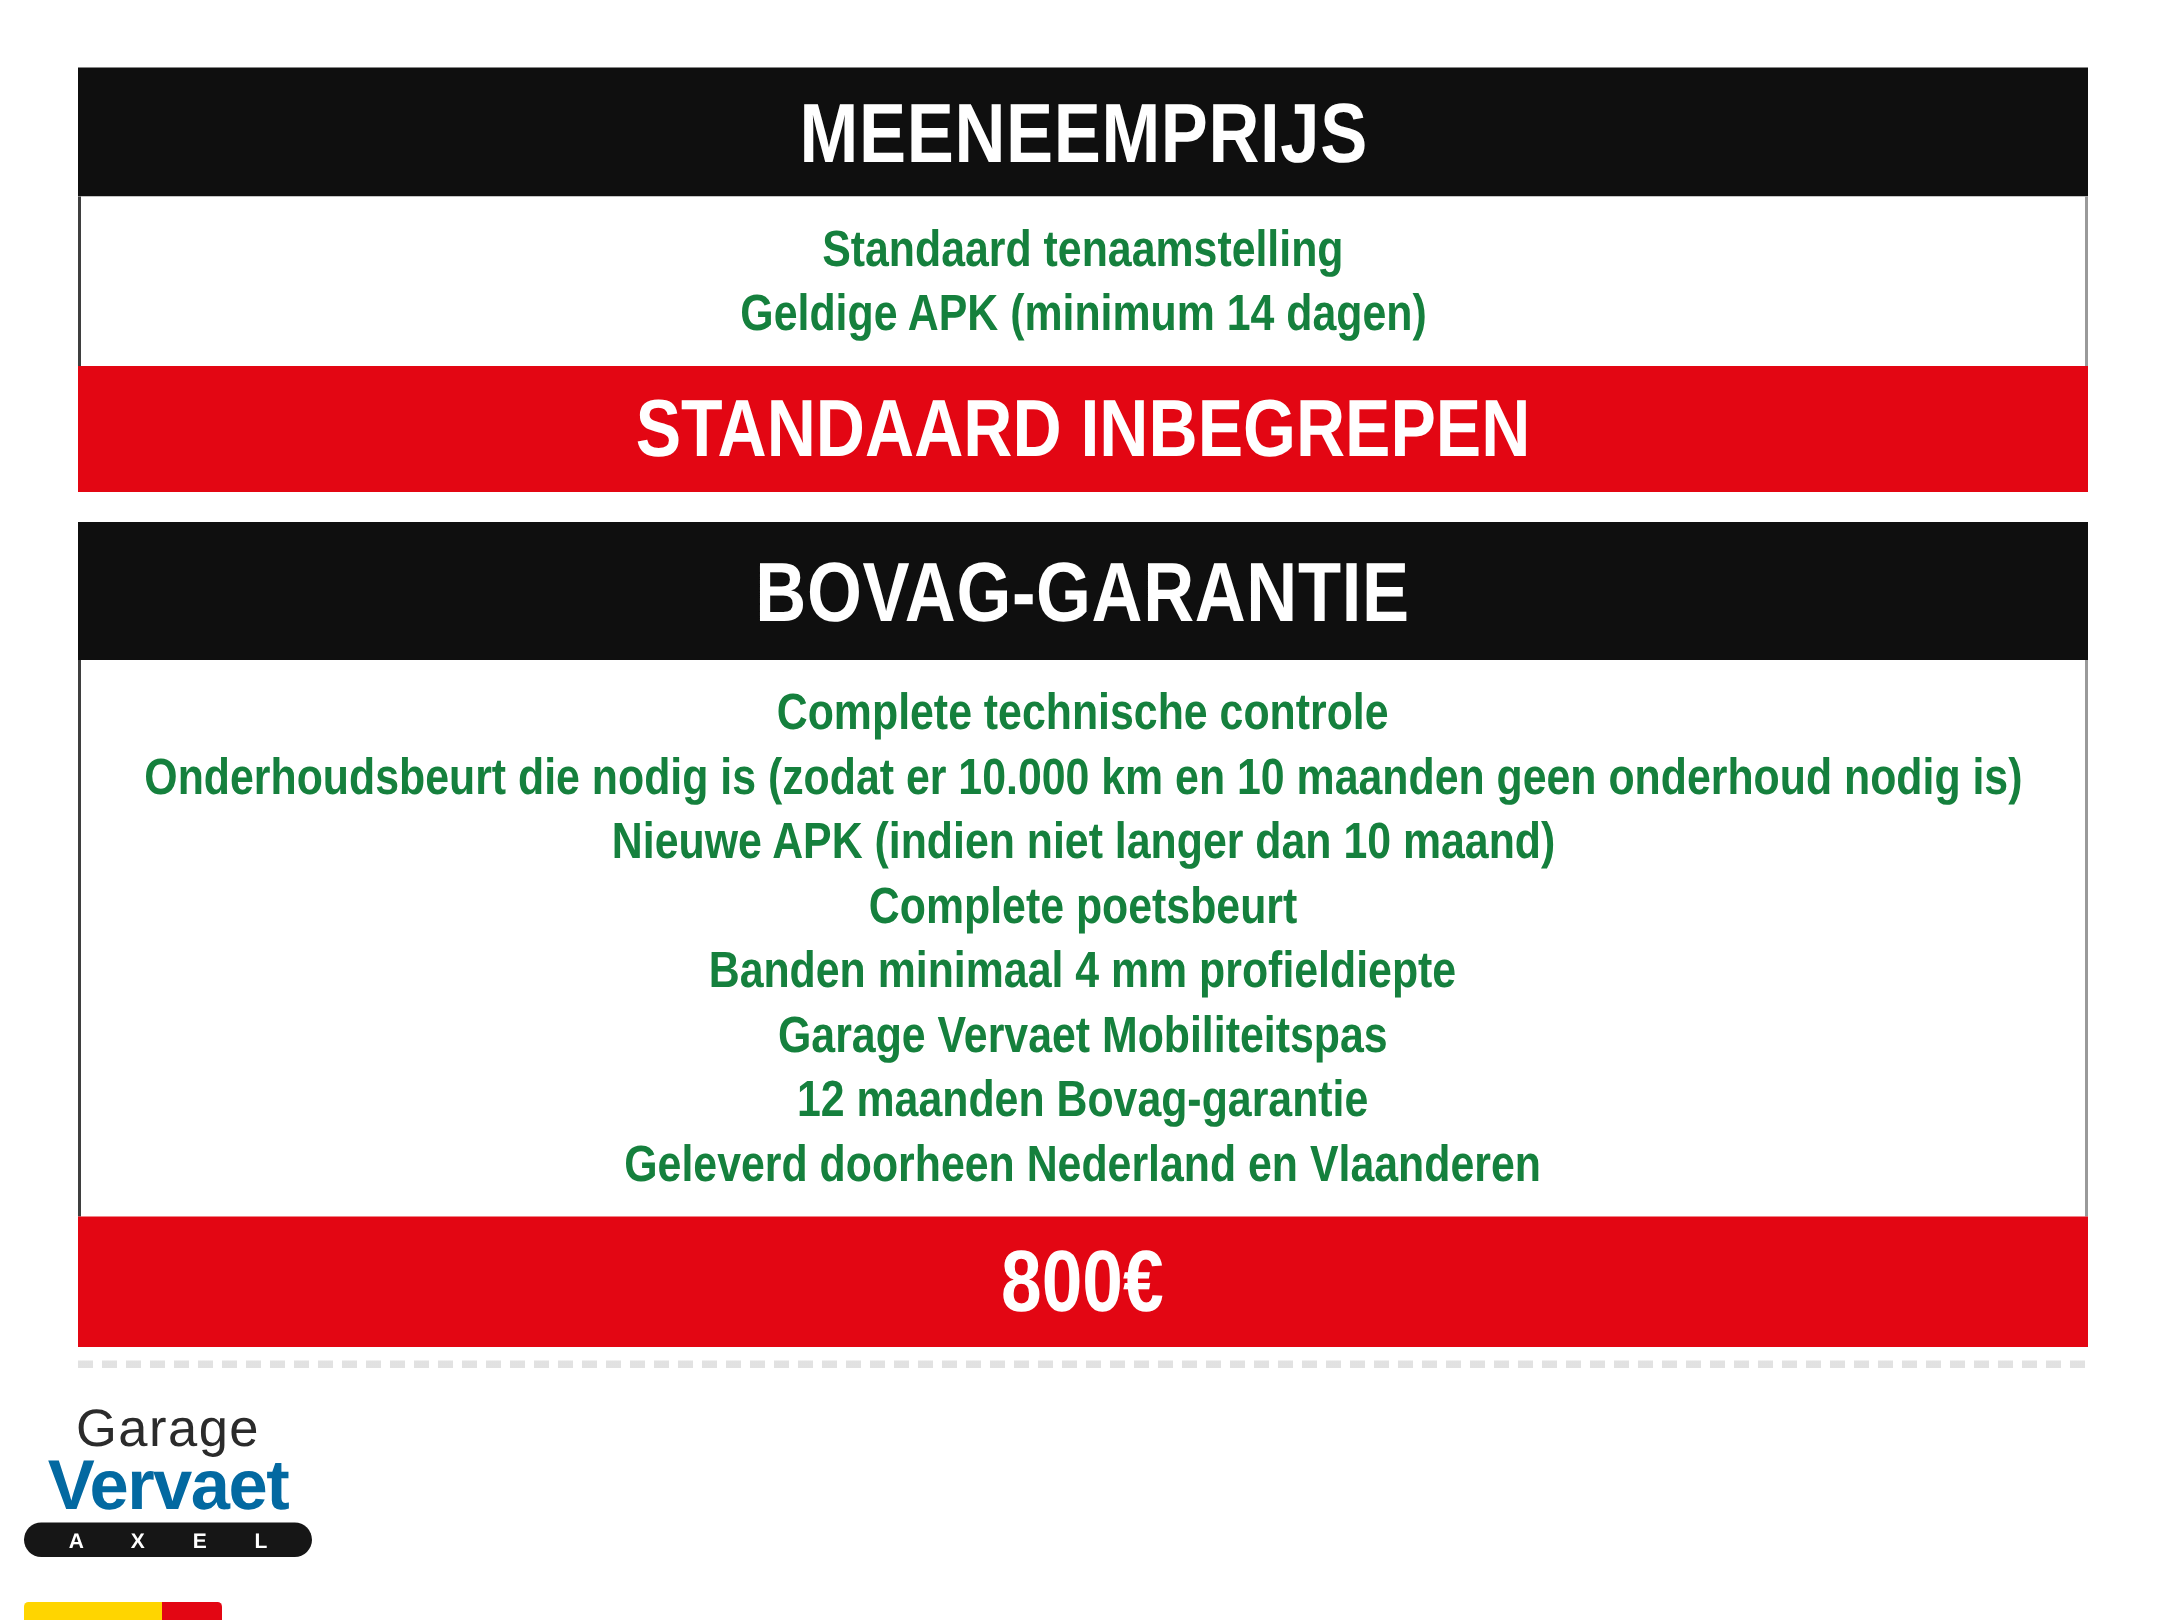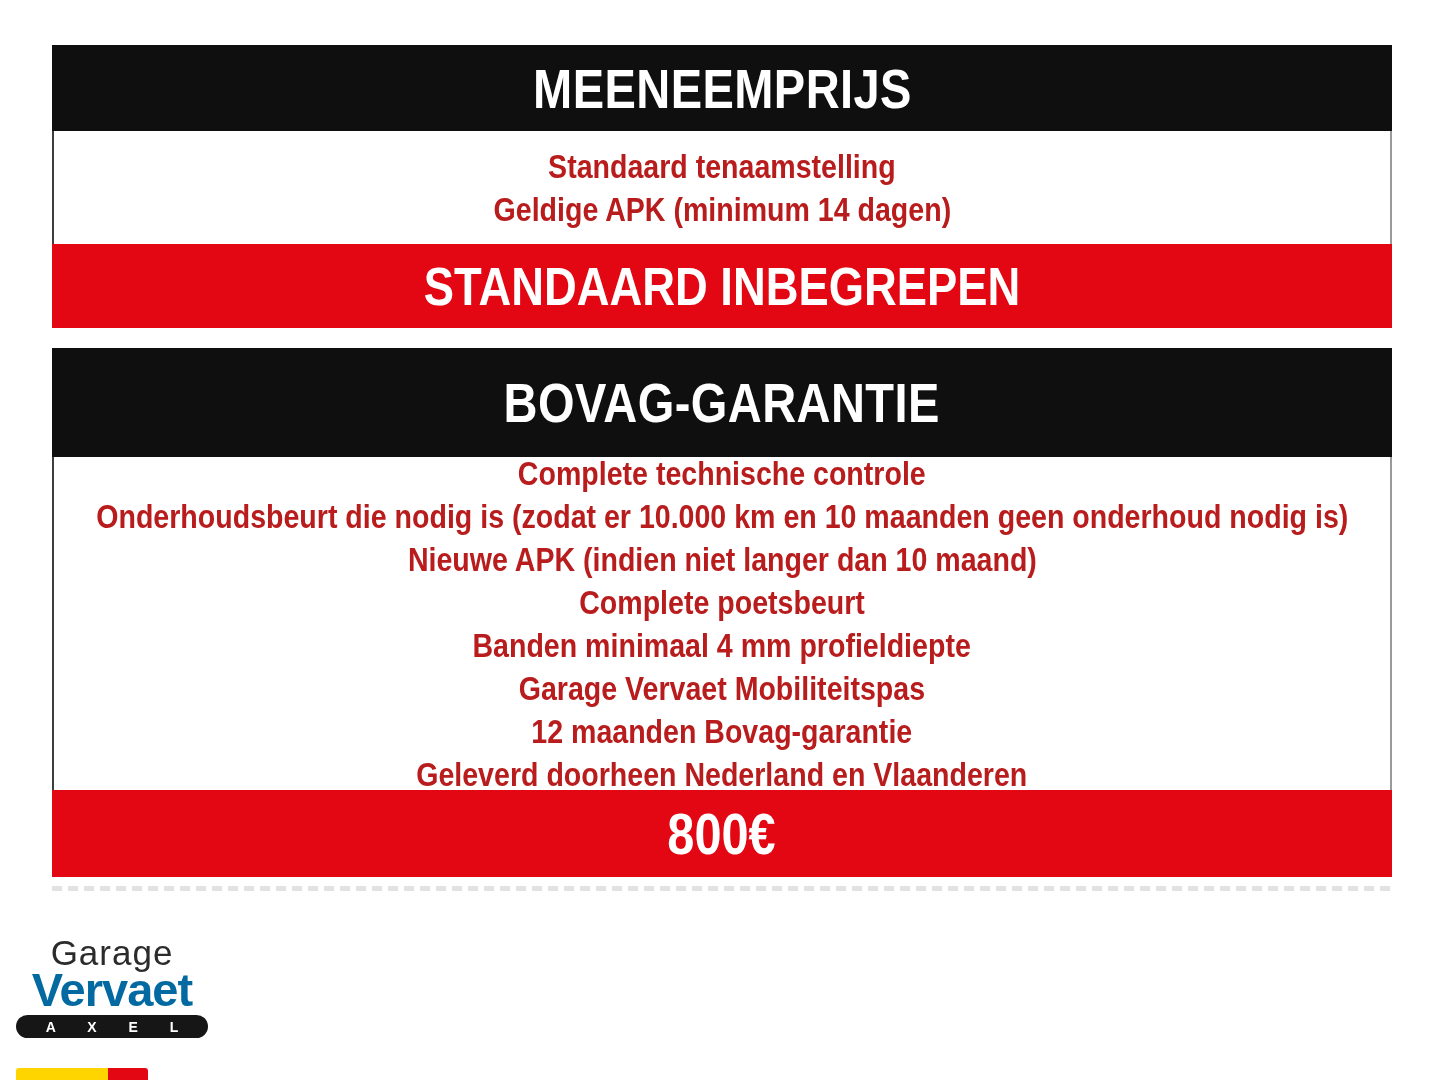--- a/index.html
+++ b/index.html
@@ -15,31 +15,31 @@
 
   .condense { display: inline-block; transform: scaleX(0.84); transform-origin: 50% 50%; white-space: nowrap; }
 
   .header-black {
     height: 86px; background: #0f0f0f;
     display: flex; align-items: center; justify-content: center;
   }
   .header-black .title {
     color: #ffffff; font-weight: bold; font-size: 56px; letter-spacing: 0.5px;
   }
-  .header2 { height: 109px; }
+  .header2 { height: 92px; }
 
   .body-white {
     background: #ffffff;
     border-left: 2px solid #3f3f3f; border-right: 2px solid #9a9a9a;
     display: flex; flex-direction: column; align-items: center; justify-content: center;
   }
   .body1 { height: 113px; }
-  .body2 { height: 333px; }
+  .body2 { height: 371px; }
   .list-line {
-    line-height: 43px; font-size: 34px; font-weight: bold; color: #b91c1c;
+    line-height: 43px; font-size: 34px; font-weight: bold; color: #15803d;
     text-align: center; white-space: nowrap;
   }
 
   .banner-red {
     background: #e30613;
     display: flex; align-items: center; justify-content: center;
   }
   .banner1 { height: 84px; text-align: right; }
   .banner2 { height: 87px; }
   .banner-red .banner-text { color: #ffffff; font-weight: bold; font-size: 54px; }

